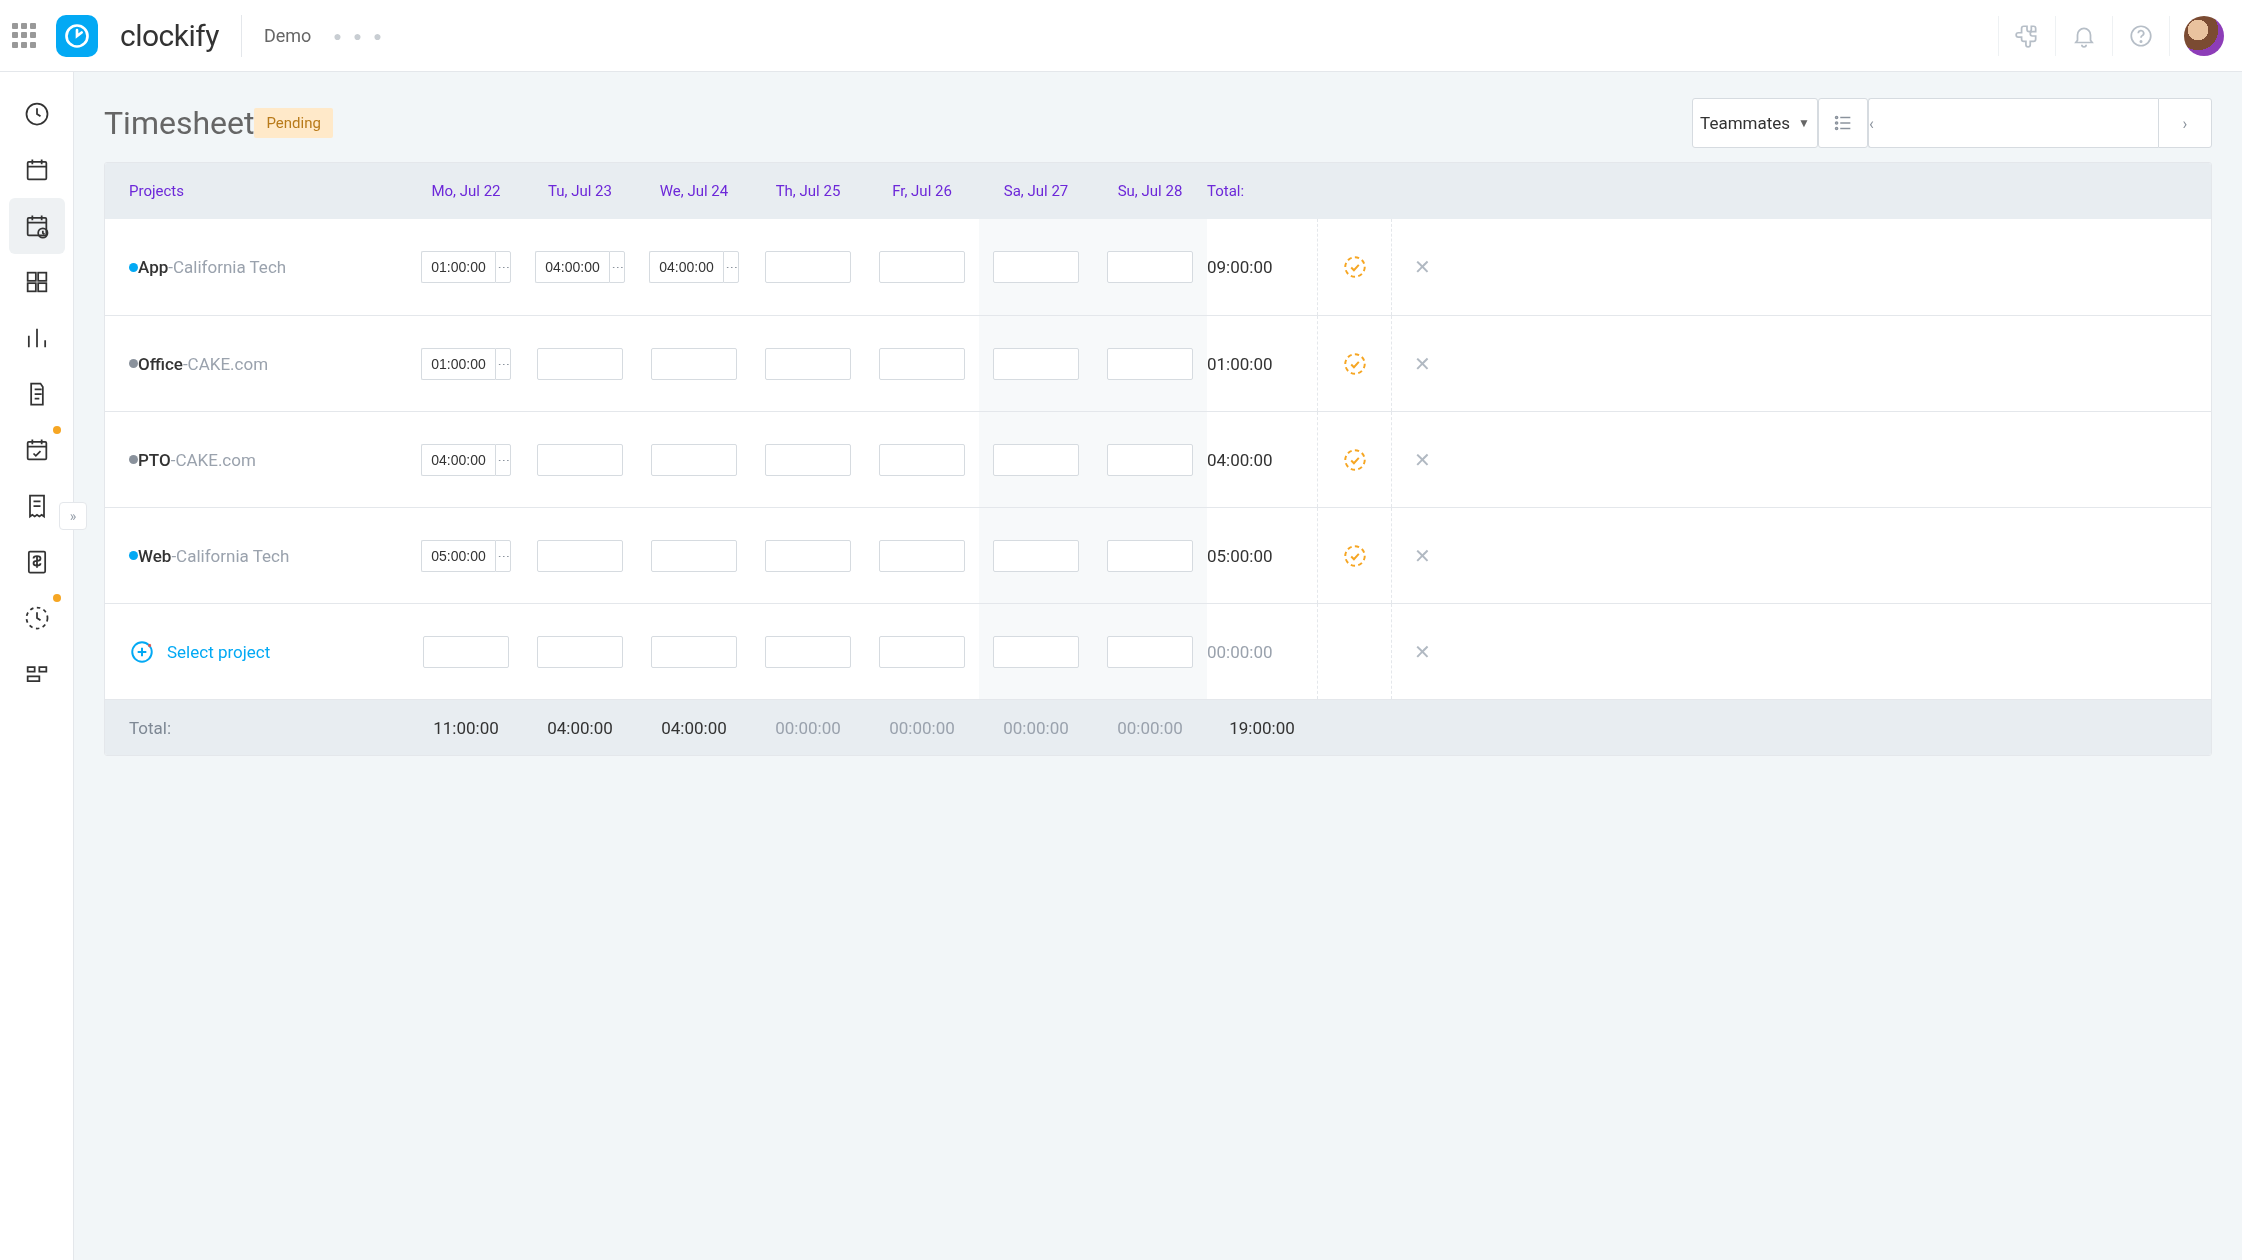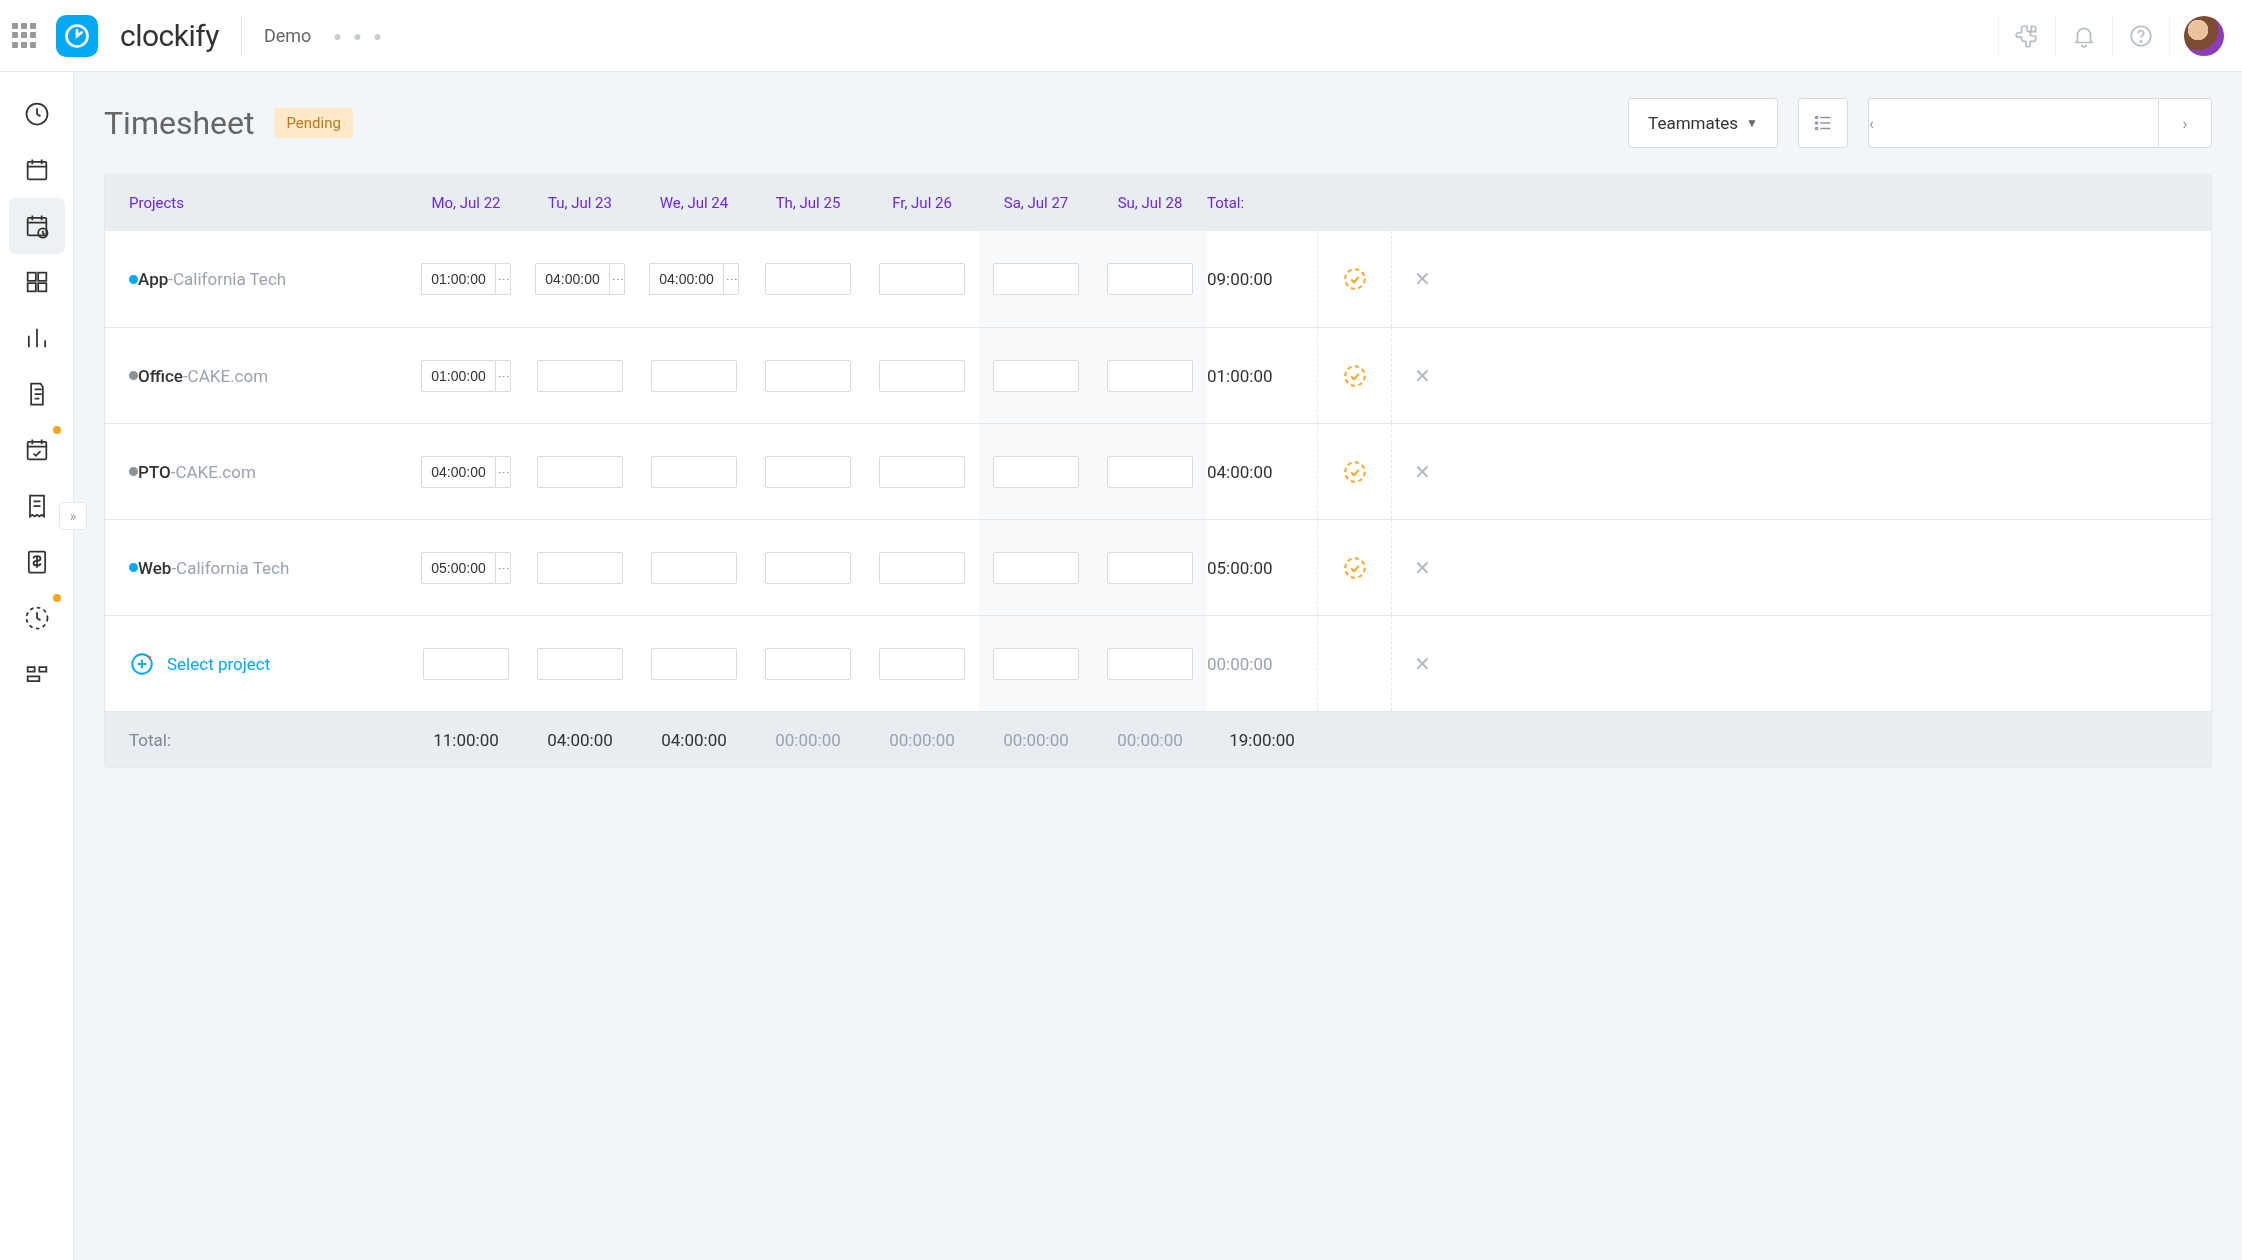--- a/index.html
+++ b/index.html
@@ -54,31 +54,31 @@
 .side-item .dot { position:absolute; top:4px; right:4px; width:8px; height:8px; background:#f6a623; border-radius:50%; }
 .side-expand {
   position:absolute; right:-14px; top:430px;
   width:28px; height:28px; background:#fff; border:1px solid #e4e7eb;
   border-radius:4px; display:flex; align-items:center; justify-content:center;
   cursor:pointer; color:#97a0ab; font-size:14px;
 }
 
 
 .main { flex:1; padding: 26px 30px 40px 30px; }
-.page-header { display:flex; align-items:center; gap:20px; margin-bottom: 26px; }
+.page-header { display:flex; align-items:center; margin-bottom: 14px; }
 .page-title { font-size:32px; color:#666; font-weight:400; }
 .badge-pending {
   background:#ffe9c9; color:#b87a1a; font-size:15px;
   padding:6px 12px; border-radius:2px;
 }
 .header-spacer { flex:1; }
 .header-btn {
   background:#fff; border:1px solid #d6dbe0; border-radius:3px;
   height:50px; display:flex; align-items:center; justify-content:center;
-  padding:0 19px; font-size:17px; color:#333; cursor:pointer; gap:8px;
+  padding:0 7px; font-size:17px; color:#333; cursor:pointer; gap:8px;
 }
 .header-btn svg { width:22px; height:22px; stroke:#8a929c; fill:none; stroke-width:1.6; }
 .header-btn.icon-only { width:50px; padding:0; }
 .header-btn .caret { font-size:12px; color:#666; }
 .date-group { display:flex; }
 .date-group .header-btn { border-radius:0; }
 .date-group .header-btn:first-child { border-radius:3px 0 0 3px; border-right:none; min-width:290px; justify-content:flex-start; gap:14px; }
 .date-group .nav { width:54px; padding:0; color:#8a929c; font-size:16px; }
 .date-group .nav.left { border-right:none; }
 .date-group .nav.right { border-radius:0 3px 3px 0; }

